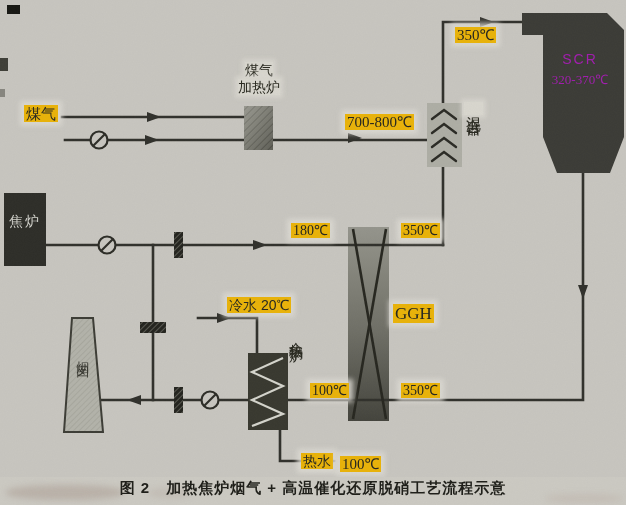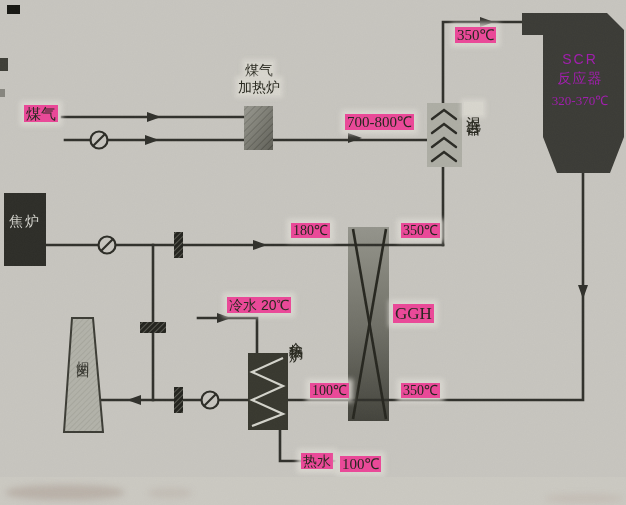--- a/index.html
+++ b/index.html
@@ -1,21 +1,21 @@
 <!DOCTYPE html>
 <html><head>
 <meta charset="utf-8">
 <style>
   html,body{margin:0;padding:0;background:#9a9a94;}
   .stage{position:relative;width:626px;height:505px;overflow:hidden;
          background:#c8c6c0;font-family:"Liberation Sans",sans-serif;}
   .abs{position:absolute;}
   svg.layer{position:absolute;left:0;top:0;}
   .lbl{position:absolute;color:#26261f;white-space:nowrap;line-height:1.1;}
-  .patch{background:#ec4899;box-shadow:0 0 5px 4px rgba(221,219,211,.85);padding:0 2px;}
+  .patch{background:#eab308;box-shadow:0 0 5px 4px rgba(221,219,211,.85);padding:0 2px;}
   .temp{font-family:"Liberation Serif",serif;font-size:15px;color:#25251e;}
   .cjk{font-size:14px;color:#28281f;}
   .vert{writing-mode:vertical-rl;text-orientation:upright;letter-spacing:3px;}
   .scrtxt{position:absolute;left:536px;top:51px;width:88px;text-align:center;
           color:#a21caf;}
   .scrtxt .l1{font-size:14px;letter-spacing:2px;display:block;}
   .scrtxt .l2{font-size:14px;letter-spacing:1px;display:block;margin-top:3px;}
   .scrtxt .l3{font-family:"Liberation Serif",serif;font-size:13px;display:block;margin-top:3px;}
   .heaterlbl{position:absolute;left:222px;top:62px;width:74px;text-align:center;
              font-size:14px;color:#28281f;line-height:17px;}
@@ -148,21 +148,20 @@
 
   <div class="lbl temp" style="left:345px;top:114px;">
     <span class="patch">700-800℃</span>
   </div>
 
   <div class="lbl cjk vert" style="left:464px;top:102px;font-size:15px;background:#d9d7cf;
        box-shadow:0 0 4px 3px rgba(217,215,207,.8);padding:2px 1px;">混合器</div>
 
   <div class="scrtxt">
     <span class="l1">SCR</span>
-    <span class="l2">反应器</span>
     <span class="l3">320-370℃</span>
   </div>
 
   <div class="cokelbl">焦炉</div>
 
   <div class="lbl temp" style="left:291px;top:223px;font-size:14px;">
     <span class="patch">180℃</span>
   </div>
 
   <div class="lbl temp" style="left:401px;top:223px;font-size:14px;">
@@ -194,20 +193,21 @@
   </div>
 
   <div class="lbl temp" style="left:340px;top:456px;">
     <span class="patch">100℃</span>
   </div>
 
   <div class="bstrip"></div>
   <div class="bleed" style="left:6px;top:485px;width:118px;height:15px;background:rgba(150,125,112,.30);"></div>
   <div class="bleed" style="left:148px;top:488px;width:44px;height:10px;background:rgba(160,140,128,.18);"></div>
   <div class="bleed" style="left:545px;top:494px;width:78px;height:9px;background:rgba(165,135,125,.16);"></div>
+  <div class="caption">图 2　加热焦炉烟气 + 高温催化还原脱硝工艺流程示意</div>
 
   <div class="abs" style="left:7px;top:5px;width:13px;height:9px;background:#171713;"></div>
   <div class="abs" style="left:0;top:58px;width:8px;height:13px;background:#3e3e37;"></div>
   <div class="abs" style="left:0;top:89px;width:5px;height:8px;background:rgba(70,70,62,.5);"></div>
 
   <svg class="grain" width="626" height="505">
     <filter id="noiseF">
       <feTurbulence type="fractalNoise" baseFrequency="0.9" numOctaves="2" stitchTiles="stitch"></feTurbulence>
       <feColorMatrix type="matrix" values="0 0 0 0 0.25  0 0 0 0 0.25  0 0 0 0 0.22  0 0 0 0.10 0"></feColorMatrix>
     </filter>

